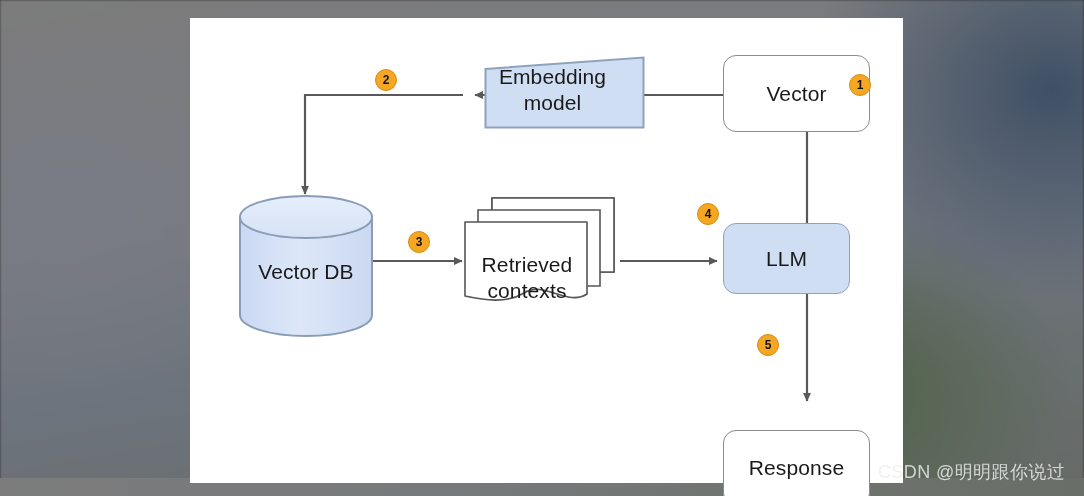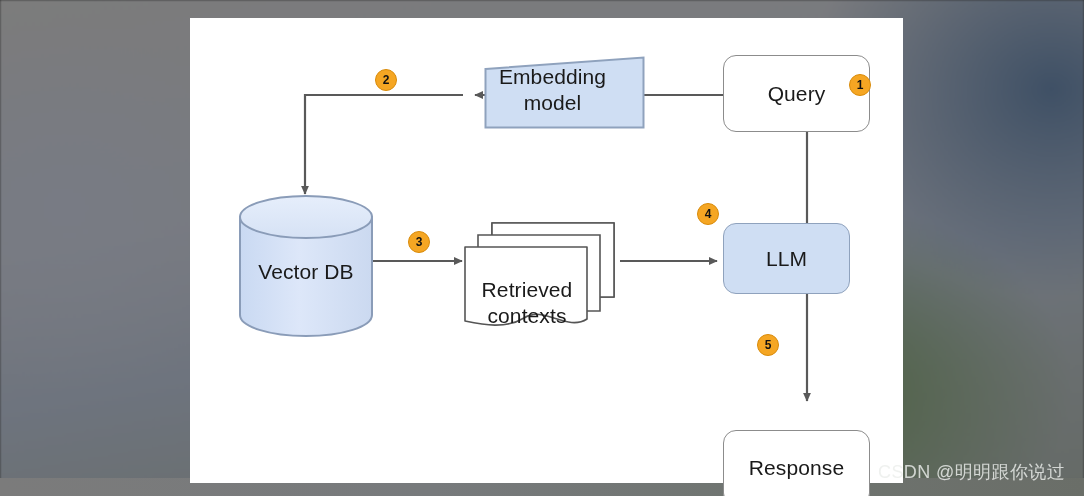--- a/index.html
+++ b/index.html
@@ -137,21 +137,21 @@
       <path d="M182 243 L272 243" stroke="#595959" stroke-width="2.2" fill="none" marker-end="url(#ah)"></path>
 
       <path d="M430 243 L527 243" stroke="#595959" stroke-width="2.2" fill="none" marker-end="url(#ah)"></path>
 
       <path d="M617 114 L617 217" stroke="#595959" stroke-width="2.2" fill="none" marker-end="url(#ah)"></path>
 
       <path d="M617 276 L617 383" stroke="#595959" stroke-width="2.2" fill="none" marker-end="url(#ah)"></path>
     </svg>
 
     <div class="box-round" style="left:533px; top:37px; width:147px; height:77px;">
-      <div class="node-label">Query</div>
+      <div class="node-label">Vector</div>
     </div>
 
     <div class="trapezoid" style="left:270px; top:38px; width:161px; height:73px;">
       <svg width="161" height="73" viewBox="0 0 161 73">
         <polygon points="1.5,13 159.5,1.5 159.5,71.5 1.5,71.5" fill="#cfdef3" stroke="#8fa2bd" stroke-width="2"></polygon>
       </svg>
       <div class="node-label" style="top:47%;">
         <span>Embedding</span><br>
         <span>model</span>
       </div>
@@ -169,21 +169,21 @@
             <stop offset="0%" stop-color="#e6eefb"></stop>
             <stop offset="100%" stop-color="#d6e2f5"></stop>
           </linearGradient>
         </defs>
         <path d="M2,23 L2,121 a66,21 0 0 0 132,0 L134,23 z" fill="url(#cylgrad)" stroke="#8a9cb8" stroke-width="2"></path>
         <ellipse cx="68" cy="23" rx="66" ry="21" fill="url(#topgrad)" stroke="#8a9cb8" stroke-width="2"></ellipse>
       </svg>
       <div class="node-label" style="top:54%;">Vector DB</div>
     </div>
 
-    <div class="docs" style="left:272px; top:201px; width:160px; height:120px;">
+    <div class="docs" style="left:272px; top:176px; width:160px; height:120px;">
       <svg width="160" height="120" viewBox="0 0 160 120">
 
         <path d="M30,4 L152,4 L152,78 L126,78 L126,18 L30,18 z" fill="#ffffff" stroke="#555555" stroke-width="1.6" stroke-linejoin="round"></path>
         <path d="M30,4 L152,4 L152,78 L30,78 z" fill="#ffffff" stroke="#555555" stroke-width="1.6"></path>
 
         <path d="M16,16 L138,16 L138,92 L16,92 z" fill="#ffffff" stroke="#555555" stroke-width="1.6"></path>
 
         <path d="M3,28 L125,28 L125,100
                  C105,113 82,86 62,99
                  C44,110 22,106 3,102 z" fill="#ffffff" stroke="#555555" stroke-width="1.6" stroke-linejoin="round"></path>

